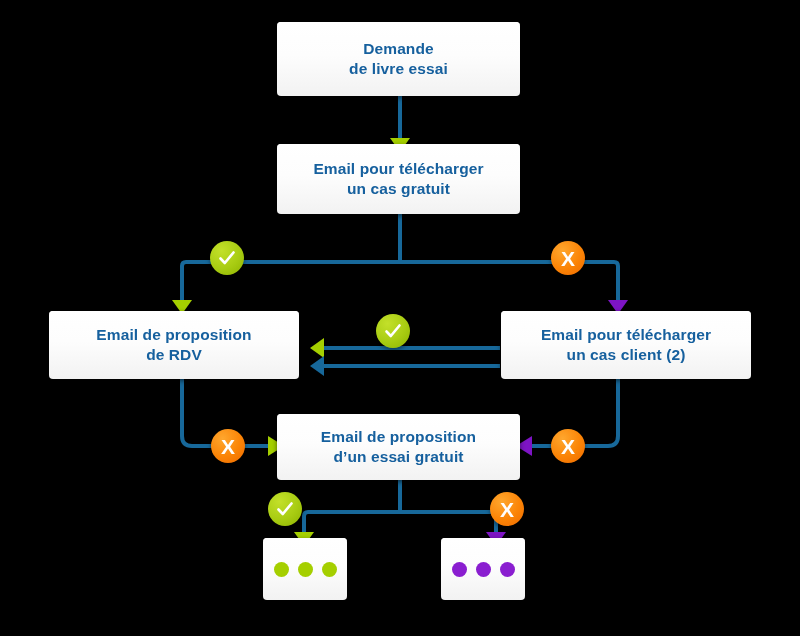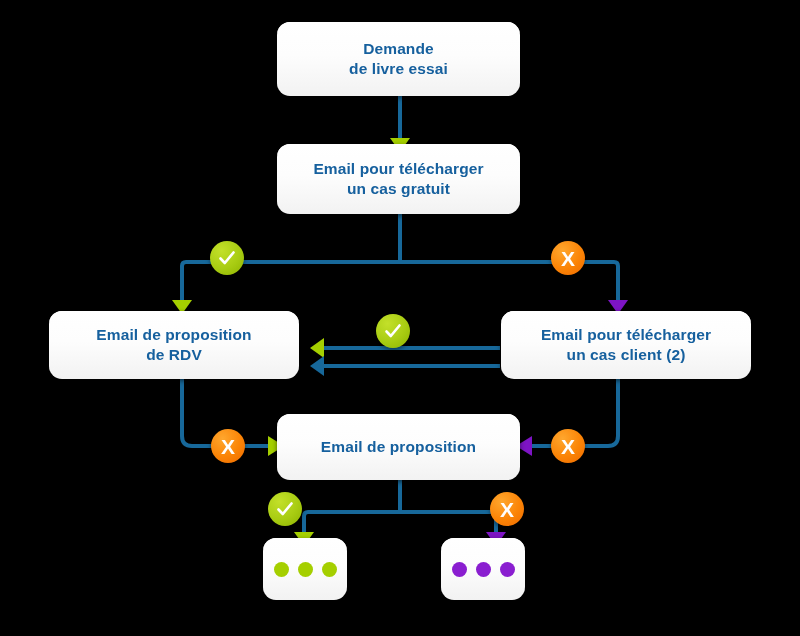--- a/index.html
+++ b/index.html
@@ -3,21 +3,21 @@
 <meta charset="utf-8">
 <style>
   html,body{margin:0;padding:0;background:#000;}
   body{width:800px;height:636px;overflow:hidden;
        font-family:"Liberation Sans", sans-serif;}
   #stage{position:relative;width:800px;height:636px;background:#000;}
   #wires{position:absolute;left:0;top:0;width:800px;height:636px;}
 
   .node{position:absolute;box-sizing:border-box;
         background:linear-gradient(to bottom,#ffffff 0%,#fdfdfd 45%,#f2f2f2 100%);
-        border-radius:13px;
+        border-radius:4px;
         box-shadow:0 2px 5px rgba(0,0,0,.55), inset 0 1px 0 #fff;
         display:flex;align-items:center;justify-content:center;text-align:center;}
   .node .lbl{color:#16609e;font-size:15.5px;line-height:1.32;font-weight:600;
              letter-spacing:.1px;padding:0 10px;}
 
   .dots{display:flex;gap:9px;align-items:center;justify-content:center;}
   .dot{width:15px;height:15px;border-radius:50%;}
 
   .badge{position:absolute;width:34px;height:34px;border-radius:50%;
          display:flex;align-items:center;justify-content:center;
@@ -97,20 +97,21 @@
   <div class="node" style="left:501px;top:311px;width:250px;height:68px;">
     <div class="lbl">
       <span>Email pour télécharger</span><br>
       <span>un cas client (2)</span>
     </div>
   </div>
 
   <div class="node" style="left:277px;top:414px;width:243px;height:66px;">
     <div class="lbl">
       <span>Email de proposition</span><br>
+      <span>d’un essai gratuit</span>
     </div>
   </div>
 
   <div class="node" style="left:263px;top:538px;width:84px;height:62px;">
     <div class="dots">
       <span class="dot" style="background:#a5cf00"></span>
       <span class="dot" style="background:#a5cf00"></span>
       <span class="dot" style="background:#a5cf00"></span>
     </div>
   </div>

